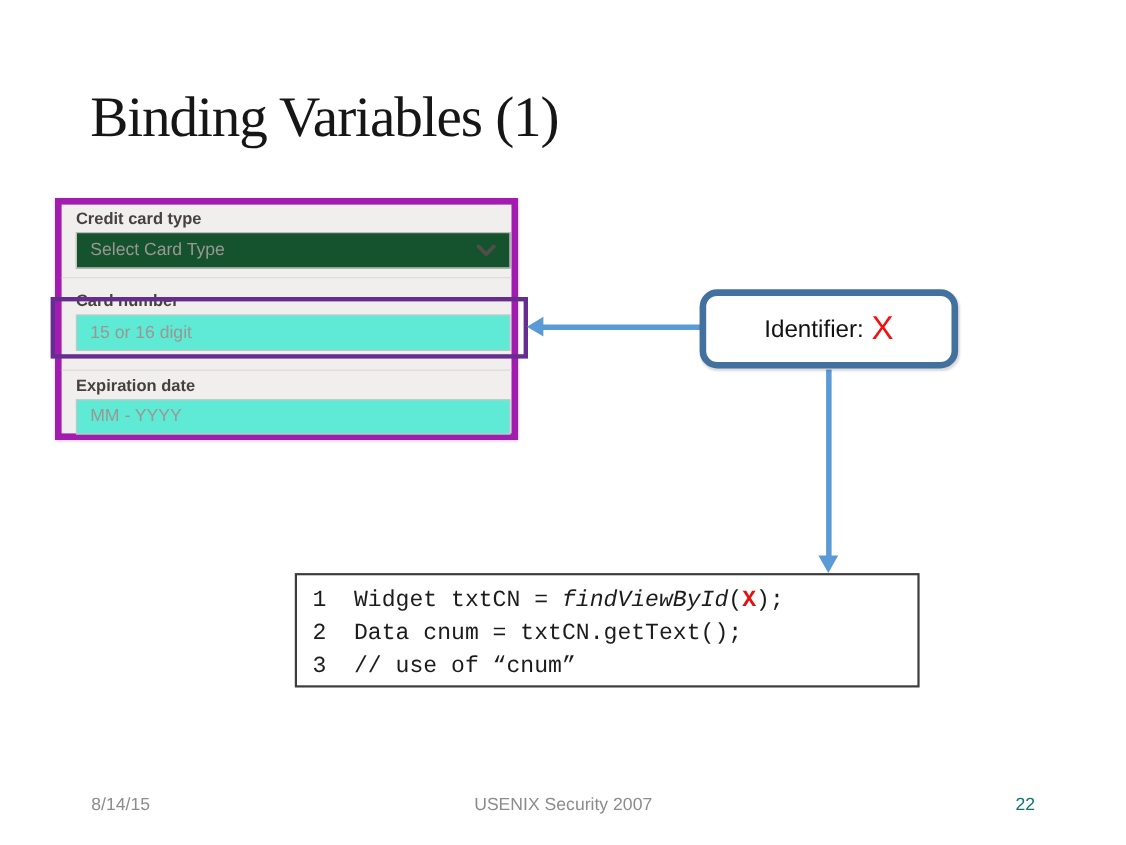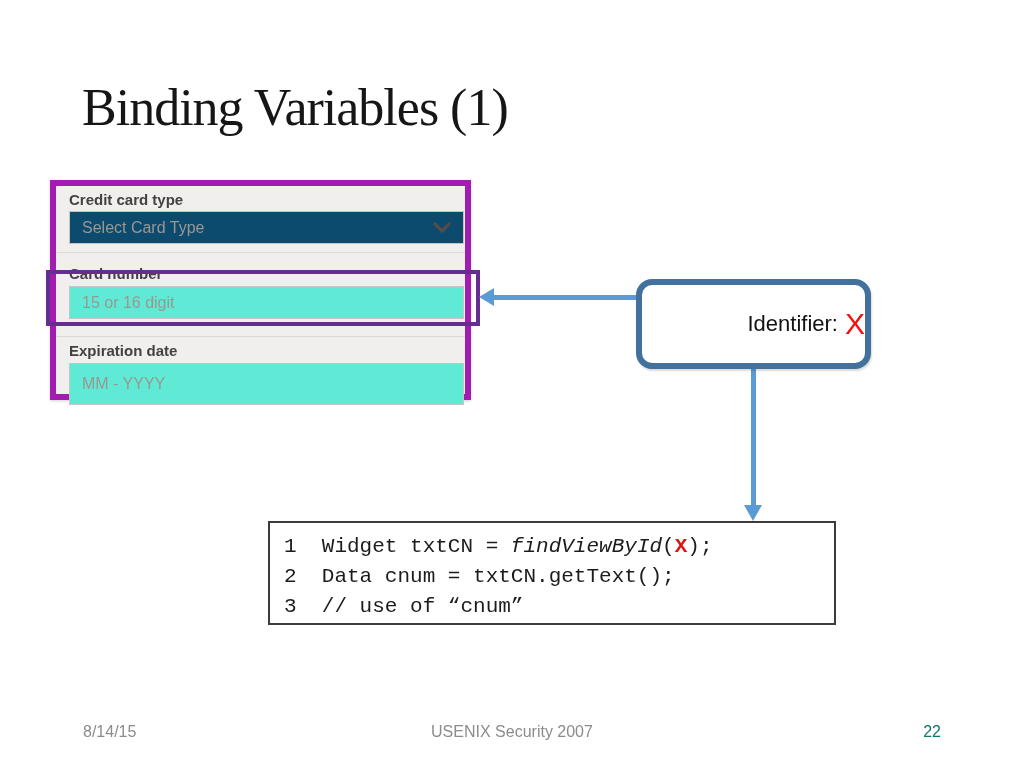--- a/index.html
+++ b/index.html
@@ -17,21 +17,21 @@
     position: absolute; left: 50px; top: 180px; width: 421px; height: 220px;
     background: #f1efee; border: 6px solid #a21caf;
     box-shadow: 0 1px 3px rgba(0,0,0,0.18);
   }
   .form-label {
     position: absolute; left: 13px;
     font-size: 15px; font-weight: bold; color: #45413e;
   }
   .form-control {
     position: absolute; left: 13px; width: 395px; height: 33px;
-    background: #0c4a6e; border: 1px solid #c9c6c2;
+    background: #14532d; border: 1px solid #c9c6c2;
     display: flex; align-items: center; padding: 0 12px;
     font-size: 16px; color: #9b9793;
   }
   .form-control .select-text { flex: 1; }
   .seam { position: absolute; left: 0; width: 100%; height: 1px; background: #dcd8d4; }
   input.form-input {
     position: absolute; left: 13px; width: 395px; height: 33px;
     background: #5eead4; border: 1px solid #c9c6c2;
     padding: 0 12px; font-size: 16px; color: #6b6763;
     font-family: "Liberation Sans", sans-serif; outline: none;
@@ -39,23 +39,23 @@
   input.form-input::placeholder { color: #9b9793; opacity: 1; }
 
   
   .highlight-box {
     position: absolute; left: 46px; top: 270px; width: 434px; height: 56px;
     border: 4px solid #662D91; background: transparent;
   }
 
   
   .callout {
-    position: absolute; left: 636px; top: 279px; width: 235px; height: 90px;
+    position: absolute; left: 636px; top: 263px; width: 235px; height: 72px;
     background: #ffffff; border: 6px solid #41719C; border-radius: 16px;
-    display: flex; align-items: center; justify-content: flex-end;
+    display: flex; align-items: center; justify-content: center;
     box-shadow: 1px 2px 2px rgba(0,0,0,0.15);
     z-index: 3;
   }
   .callout .callout-label { font-size: 22px; color: #121212; }
   .callout .callout-var { font-size: 30px; color: #f50f0f; margin-left: 7px; line-height: 1; }
 
   
   .h-arrow-shaft {
     position: absolute; left: 493px; top: 295px; width: 146px; height: 5px;
     background: #5B9BD5; z-index: 2;
@@ -110,21 +110,21 @@
   </div>
 
   <div class="seam" style="top: 66px;"></div>
 
   <div class="form-label" style="top: 79px;">Card number</div>
   <input class="form-input" style="top: 100px;" type="text" placeholder="15 or 16 digit">
 
   <div class="seam" style="top: 150px;"></div>
 
   <div class="form-label" style="top: 156px;">Expiration date</div>
-  <input class="form-input" style="top: 177px; height: 42px;" type="text" placeholder="MM - YYYY">
+  <input class="form-input" style="top: 177px; height: 32px;" type="text" placeholder="MM - YYYY">
 </div>
 
 <div class="highlight-box"></div>
 
 <div class="h-arrow-shaft"></div>
 <div class="h-arrow-head"></div>
 
 <div class="callout">
   <span class="callout-label">Identifier:</span>
   <span class="callout-var">X</span>

